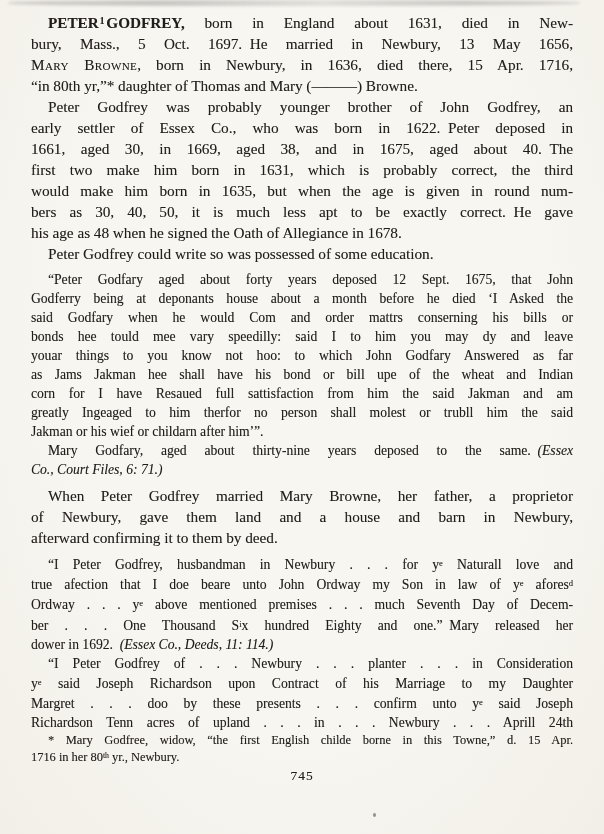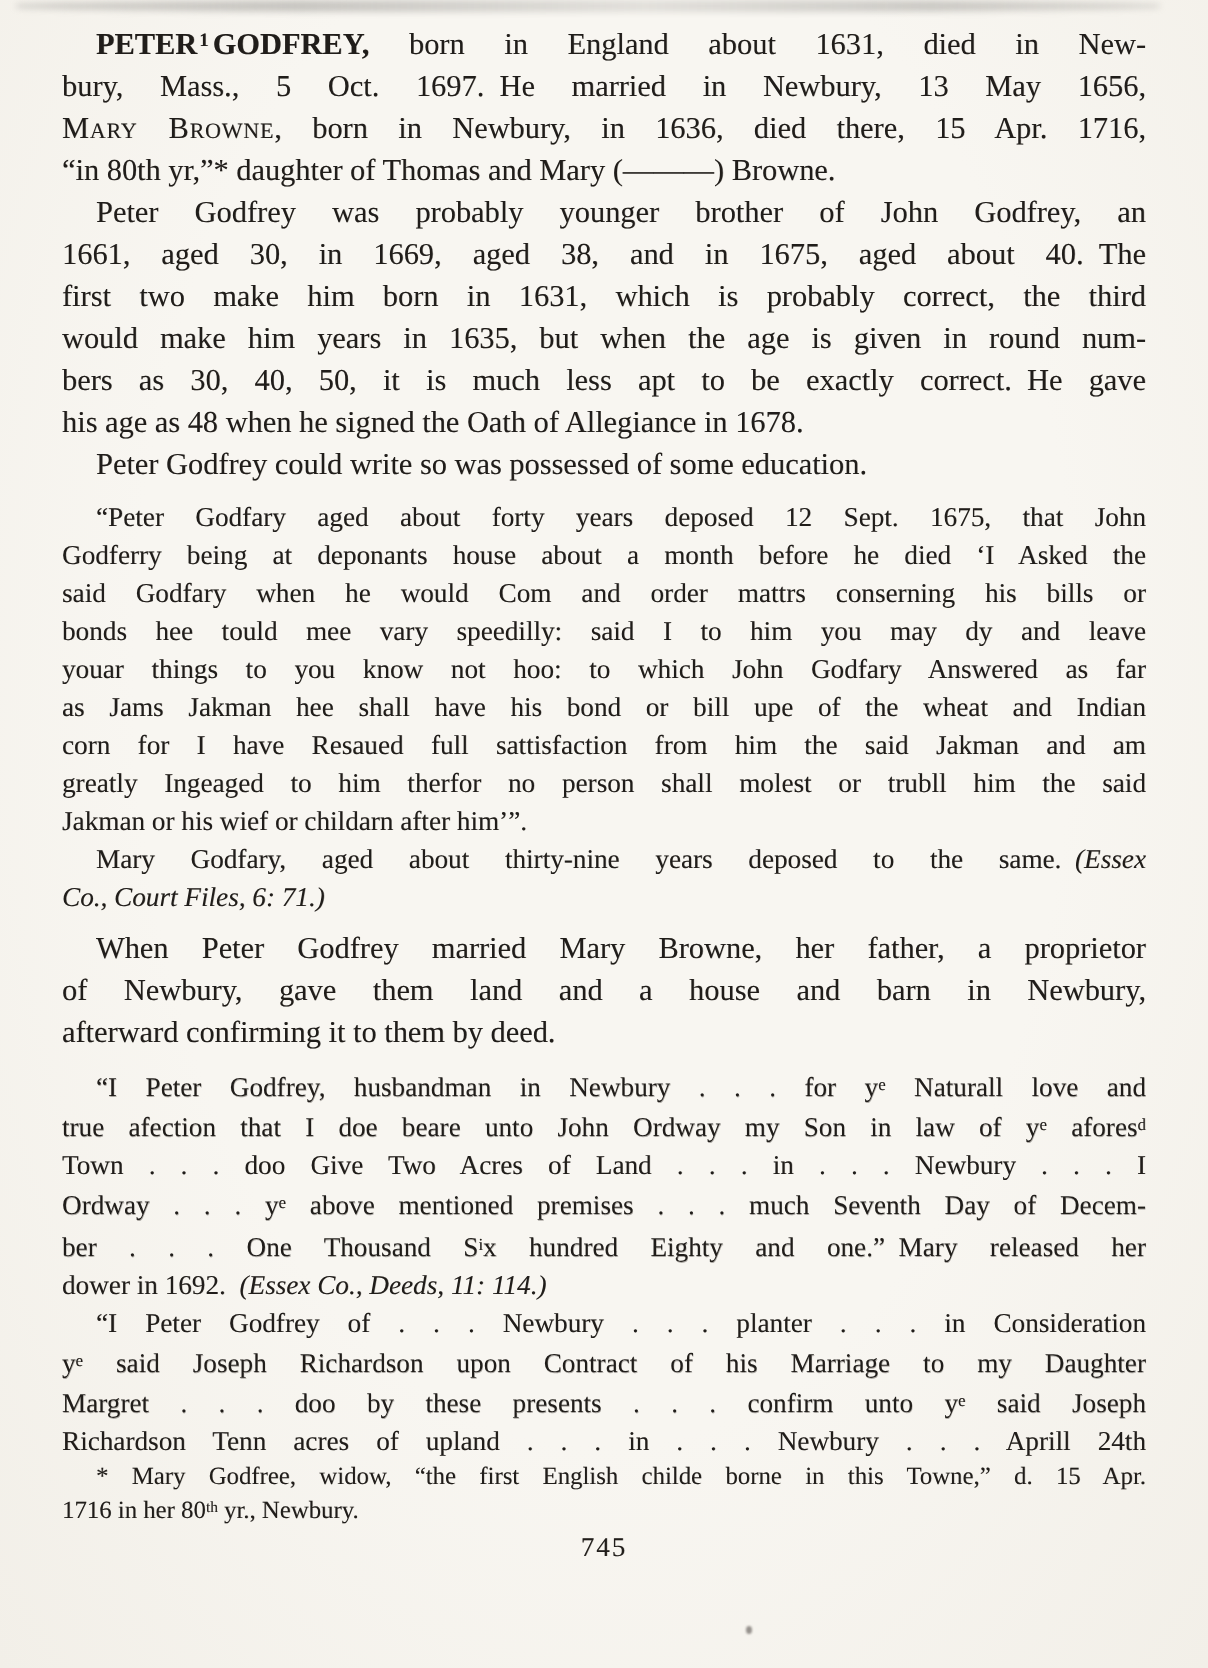--- a/index.html
+++ b/index.html
@@ -57,23 +57,24 @@
   <div class="smudge"></div>
   <main>
       <div class="para main">
         <div class="line j ind"><span class="b">PETER</span><span class="bsup">1</span><span class="b">GODFREY,</span><span> born in England about 1631, died in New-</span></div>
         <div class="line j"><span>bury, Mass., 5 Oct. 1697. He married in Newbury, 13 May 1656,</span></div>
         <div class="line j"><span class="sc">Mary Browne</span><span>, born in Newbury, in 1636, died there, 15 Apr. 1716,</span></div>
         <div class="line"><span>“in 80th yr,”* daughter of Thomas and Mary (———) Browne.</span></div>
       </div>
       <div class="para main">
         <div class="line j ind"><span>Peter Godfrey was probably younger brother of John Godfrey, an</span></div>
+        <div class="line j"><span>early settler of Essex Co., who was born in 1622. Peter deposed in</span></div>
         <div class="line j"><span>1661, aged 30, in 1669, aged 38, and in 1675, aged about 40. The</span></div>
         <div class="line j"><span>first two make him born in 1631, which is probably correct, the third</span></div>
-        <div class="line j"><span>would make him years in 1635, but when the age is given in round num-</span></div>
+        <div class="line j"><span>would make him born in 1635, but when the age is given in round num-</span></div>
         <div class="line j"><span>bers as 30, 40, 50, it is much less apt to be exactly correct. He gave</span></div>
         <div class="line"><span>his age as 48 when he signed the Oath of Allegiance in 1678.</span></div>
       </div>
       <div class="para main">
         <div class="line ind"><span>Peter Godfrey could write so was possessed of some education.</span></div>
       </div>
       <div class="para small gap">
         <div class="line j ind"><span>“Peter Godfary aged about forty years deposed 12 Sept. 1675, that John</span></div>
         <div class="line j"><span>Godferry being at deponants house about a month before he died ‘I Asked the</span></div>
         <div class="line j"><span>said Godfary when he would Com and order mattrs conserning his bills or</span></div>
@@ -89,21 +90,20 @@
         <div class="line"><span class="i">Co., Court Files, 6: 71.)</span></div>
       </div>
       <div class="para main gap">
         <div class="line j ind"><span>When Peter Godfrey married Mary Browne, her father, a proprietor</span></div>
         <div class="line j"><span>of Newbury, gave them land and a house and barn in Newbury,</span></div>
         <div class="line"><span>afterward confirming it to them by deed.</span></div>
       </div>
       <div class="para small gap">
         <div class="line j ind"><span>“I Peter Godfrey, husbandman in Newbury . . . for y</span><span class="sup">e</span><span> Naturall love and</span></div>
         <div class="line j"><span>true afection that I doe beare unto John Ordway my Son in law of y</span><span class="sup">e</span><span> afores</span><span class="sup">d</span></div>
-        <div class="line j"><span>Town . . . doo Give Two Acres of Land . . . in . . . Newbury . . . I</span></div>
         <div class="line j"><span>Ordway . . . y</span><span class="sup">e</span><span> above mentioned premises . . . much Seventh Day of Decem-</span></div>
         <div class="line j"><span>ber . . . One Thousand S</span><span class="sup">i</span><span>x hundred Eighty and one.” Mary released her</span></div>
         <div class="line"><span>dower in 1692. </span><span class="i">(Essex Co., Deeds, 11: 114.)</span></div>
       </div>
       <div class="para small">
         <div class="line j ind"><span>“I Peter Godfrey of . . . Newbury . . . planter . . . in Consideration</span></div>
         <div class="line j"><span>y</span><span class="sup">e</span><span> said Joseph Richardson upon Contract of his Marriage to my Daughter</span></div>
         <div class="line j"><span>Margret . . . doo by these presents . . . confirm unto y</span><span class="sup">e</span><span> said Joseph</span></div>
         <div class="line j"><span>Richardson Tenn acres of upland . . . in . . . Newbury . . . Aprill 24th</span></div>
       </div>

